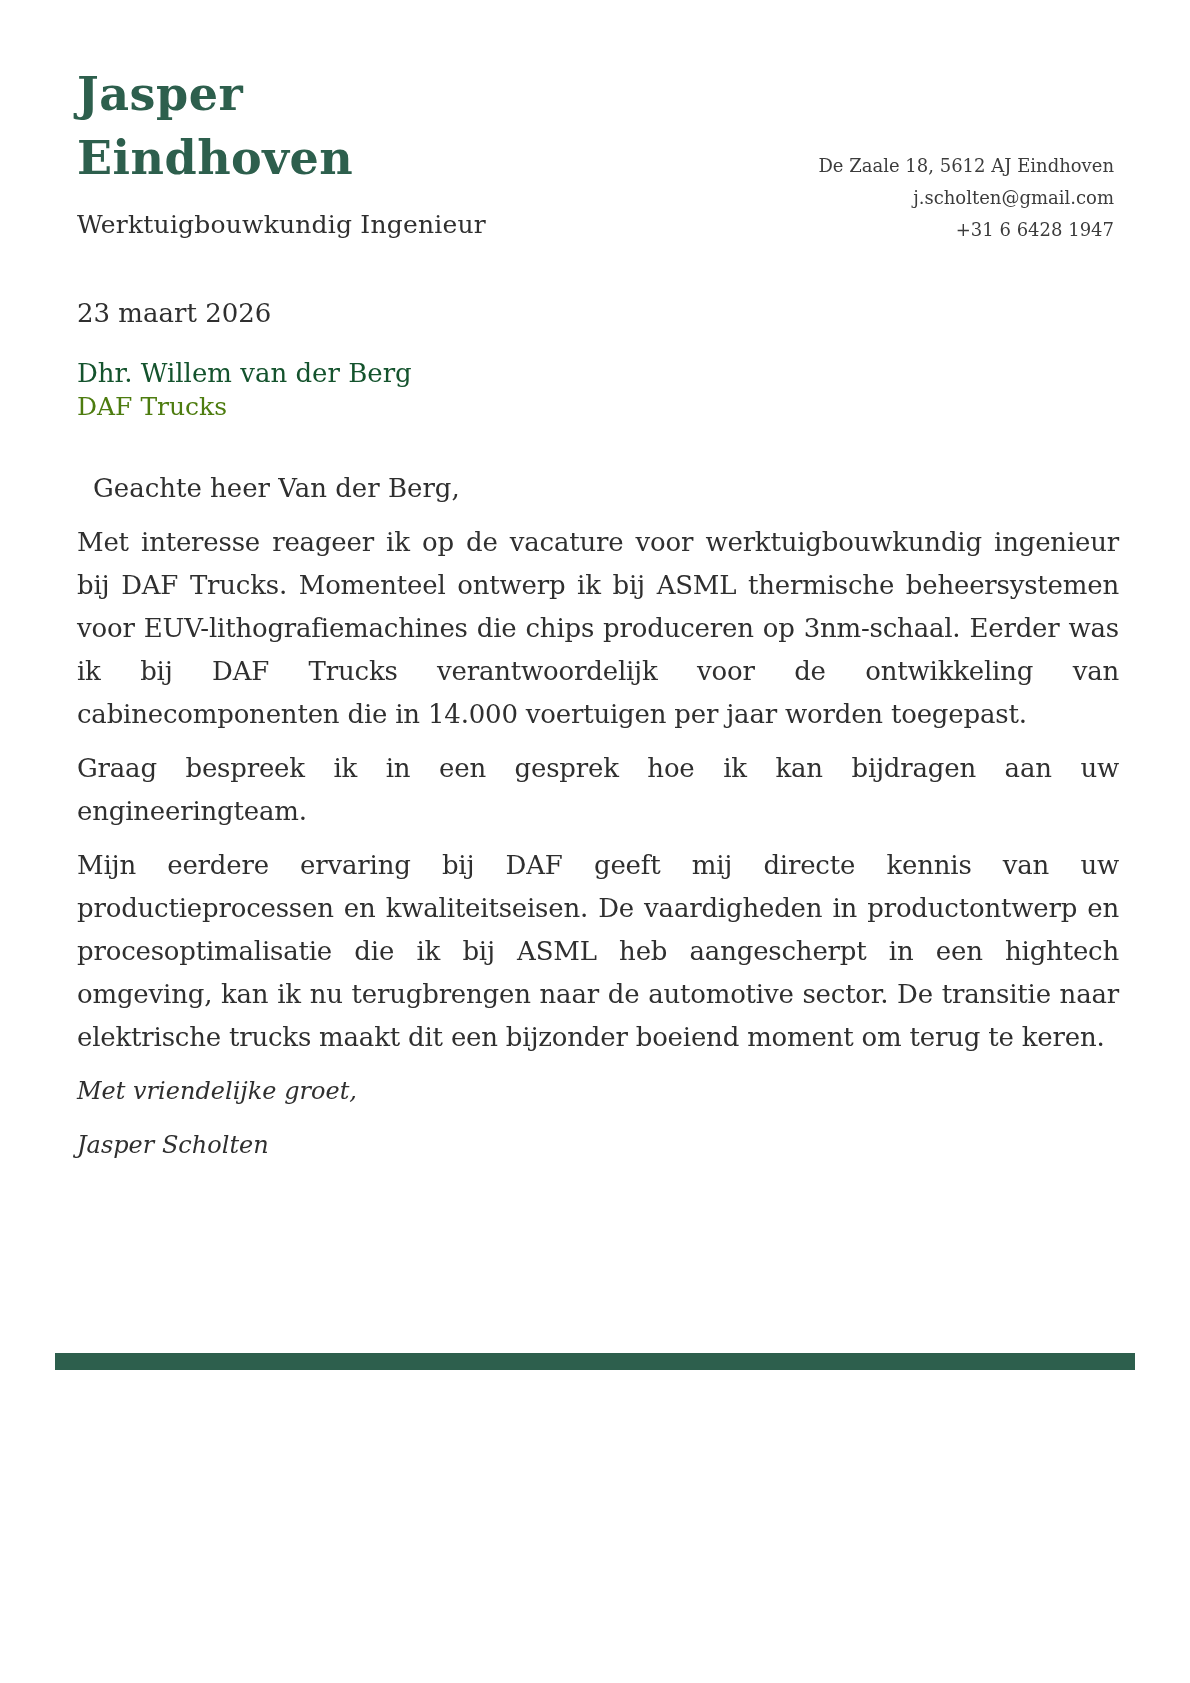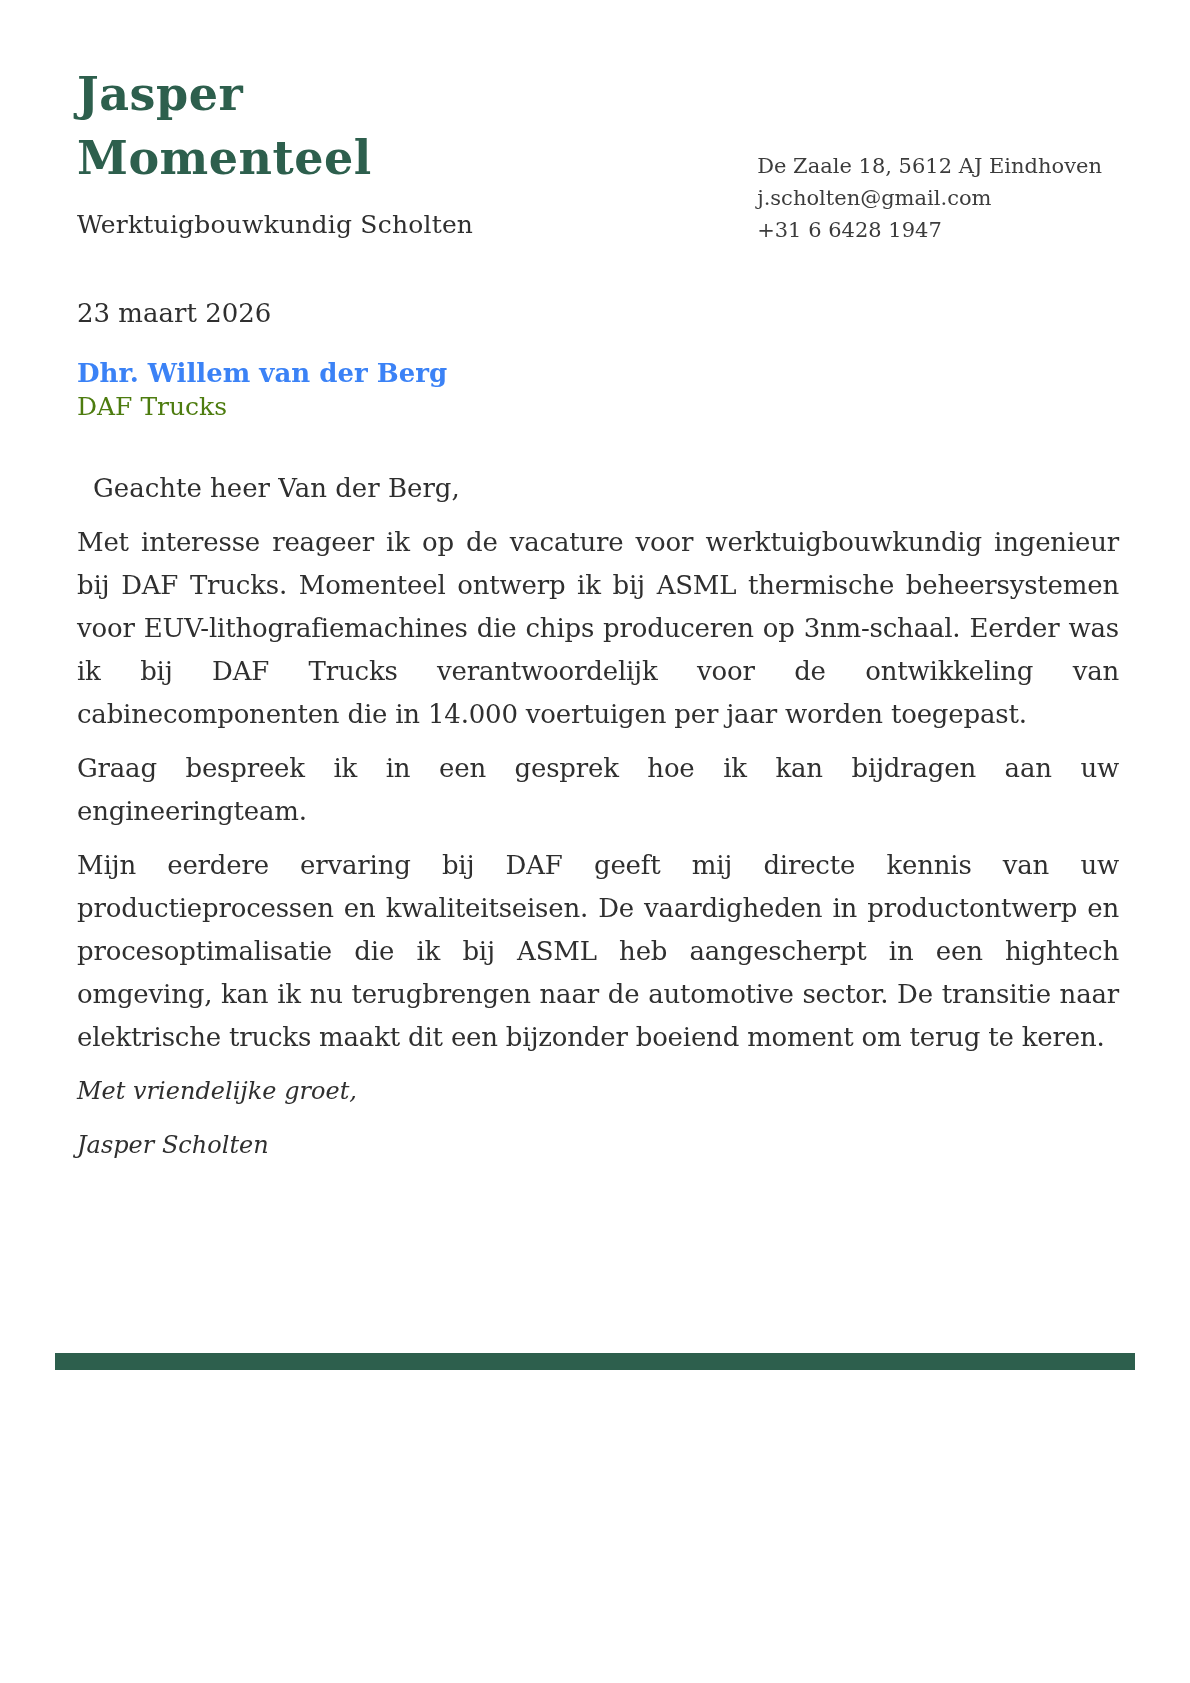--- a/index.html
+++ b/index.html
@@ -31,42 +31,43 @@
   .applicant-title {
     margin-top: 20px;
     font-size: 25px;
     line-height: 30px;
     color: #2f2f2f;
     letter-spacing: 0.2px;
   }
   .contact-block {
     position: absolute;
     top: 150px;
-    right: 88px;
-    font-size: 21px;
+    right: 76px;
+    text-align: right;
+    font-size: 18px;
     line-height: 32px;
     color: #3c3c3c;
   }
   
   .letter {
     margin-top: 56px;
   }
   .date-line {
     font-size: 26px;
     line-height: 34px;
     color: #2f2f2f;
   }
   .recipient {
     margin-top: 26px;
   }
   .recipient-name {
     font-size: 26px;
     line-height: 34px;
-    font-weight: 700;
-    color: #3b82f6;
+    font-weight: 400;
+    color: #14532d;
   }
   .recipient-company {
     font-size: 25px;
     line-height: 33px;
     color: #4d7c0f;
   }
   .salutation {
     margin: 44px 0 0 16px;
     font-size: 26px;
     line-height: 43px;
@@ -98,23 +99,23 @@
   }
 </style>
 </head>
 <body>
 
 <div class="page">
 
   <div>
     <h1 class="applicant-name">
       <span>Jasper</span><br>
-      <span>Momenteel</span>
+      <span>Eindhoven</span>
     </h1>
-    <div class="applicant-title">Werktuigbouwkundig Scholten</div>
+    <div class="applicant-title">Werktuigbouwkundig Ingenieur</div>
 
     <div class="contact-block">
       <div>De Zaale 18, 5612 AJ Eindhoven</div>
       <div>j.scholten@gmail.com</div>
       <div>+31 6 6428 1947</div>
     </div>
   </div>
 
   <div class="letter">
     <div class="date-line">23 maart 2026</div>

